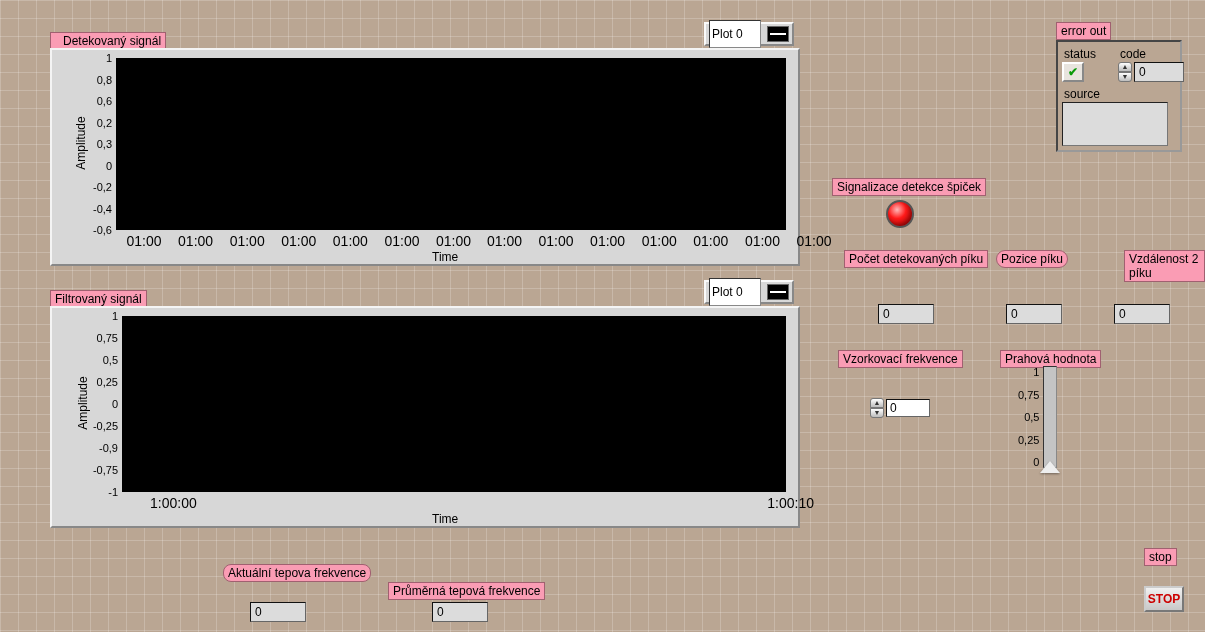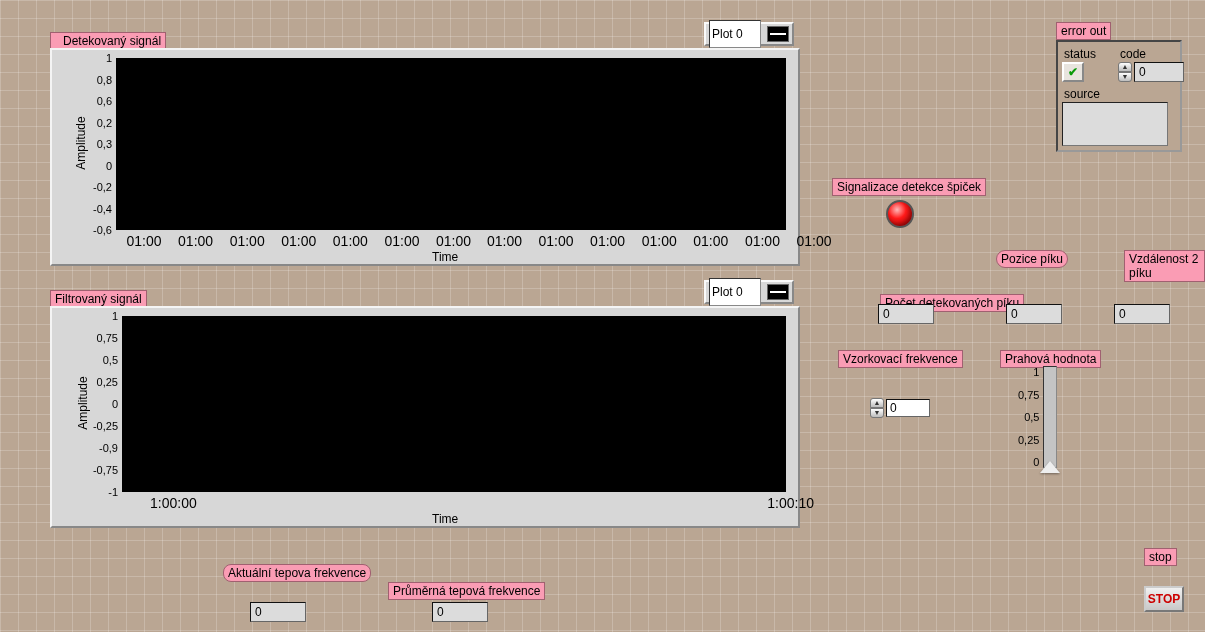--- a/index.html
+++ b/index.html
@@ -246,21 +246,21 @@
     <span class="xtick" style="left:0%; transform:translateX(0);">1:00:00</span>
     <span class="xtick" style="left:100%; transform:translateX(-100%);">1:00:10</span>
   </div>
   <div class="axis-label ylabel" style="left:4px; top:88px;">Amplitude</div>
   <div class="axis-label" style="left:380px; top:204px;">Time</div>
 </div>
 
 <div class="pink-label" style="position:absolute; left:832px; top:178px;">Signalizace detekce špiček</div>
 <div style="position:absolute; left:886px; top:200px;" class="led-red"></div>
 
-<div class="pink-label" style="position:absolute; left:880px; top:250px;margin-top:44px;">Počet detekovaných píku</div>
+<div class="pink-label" style="position:absolute; left:844px; top:250px;">Počet detekovaných píku</div>
 <div class="num-field" style="position:absolute; left:878px; top:304px;">0</div>
 
 <div class="pink-label" style="position:absolute; left:996px; top:250px;border-radius:9px;">Pozice píku</div>
 <div class="num-field" style="position:absolute; left:1006px; top:304px;">0</div>
 
 <div class="pink-label" style="position:absolute; left:1124px; top:250px;">Vzdálenost 2 píku</div>
 <div class="num-field" style="position:absolute; left:1114px; top:304px;">0</div>
 
 <div class="pink-label" style="position:absolute; left:838px; top:350px;">Vzorkovací frekvence</div>
 <div style="position:absolute; left:870px; top:398px; display:flex; align-items:center;">

